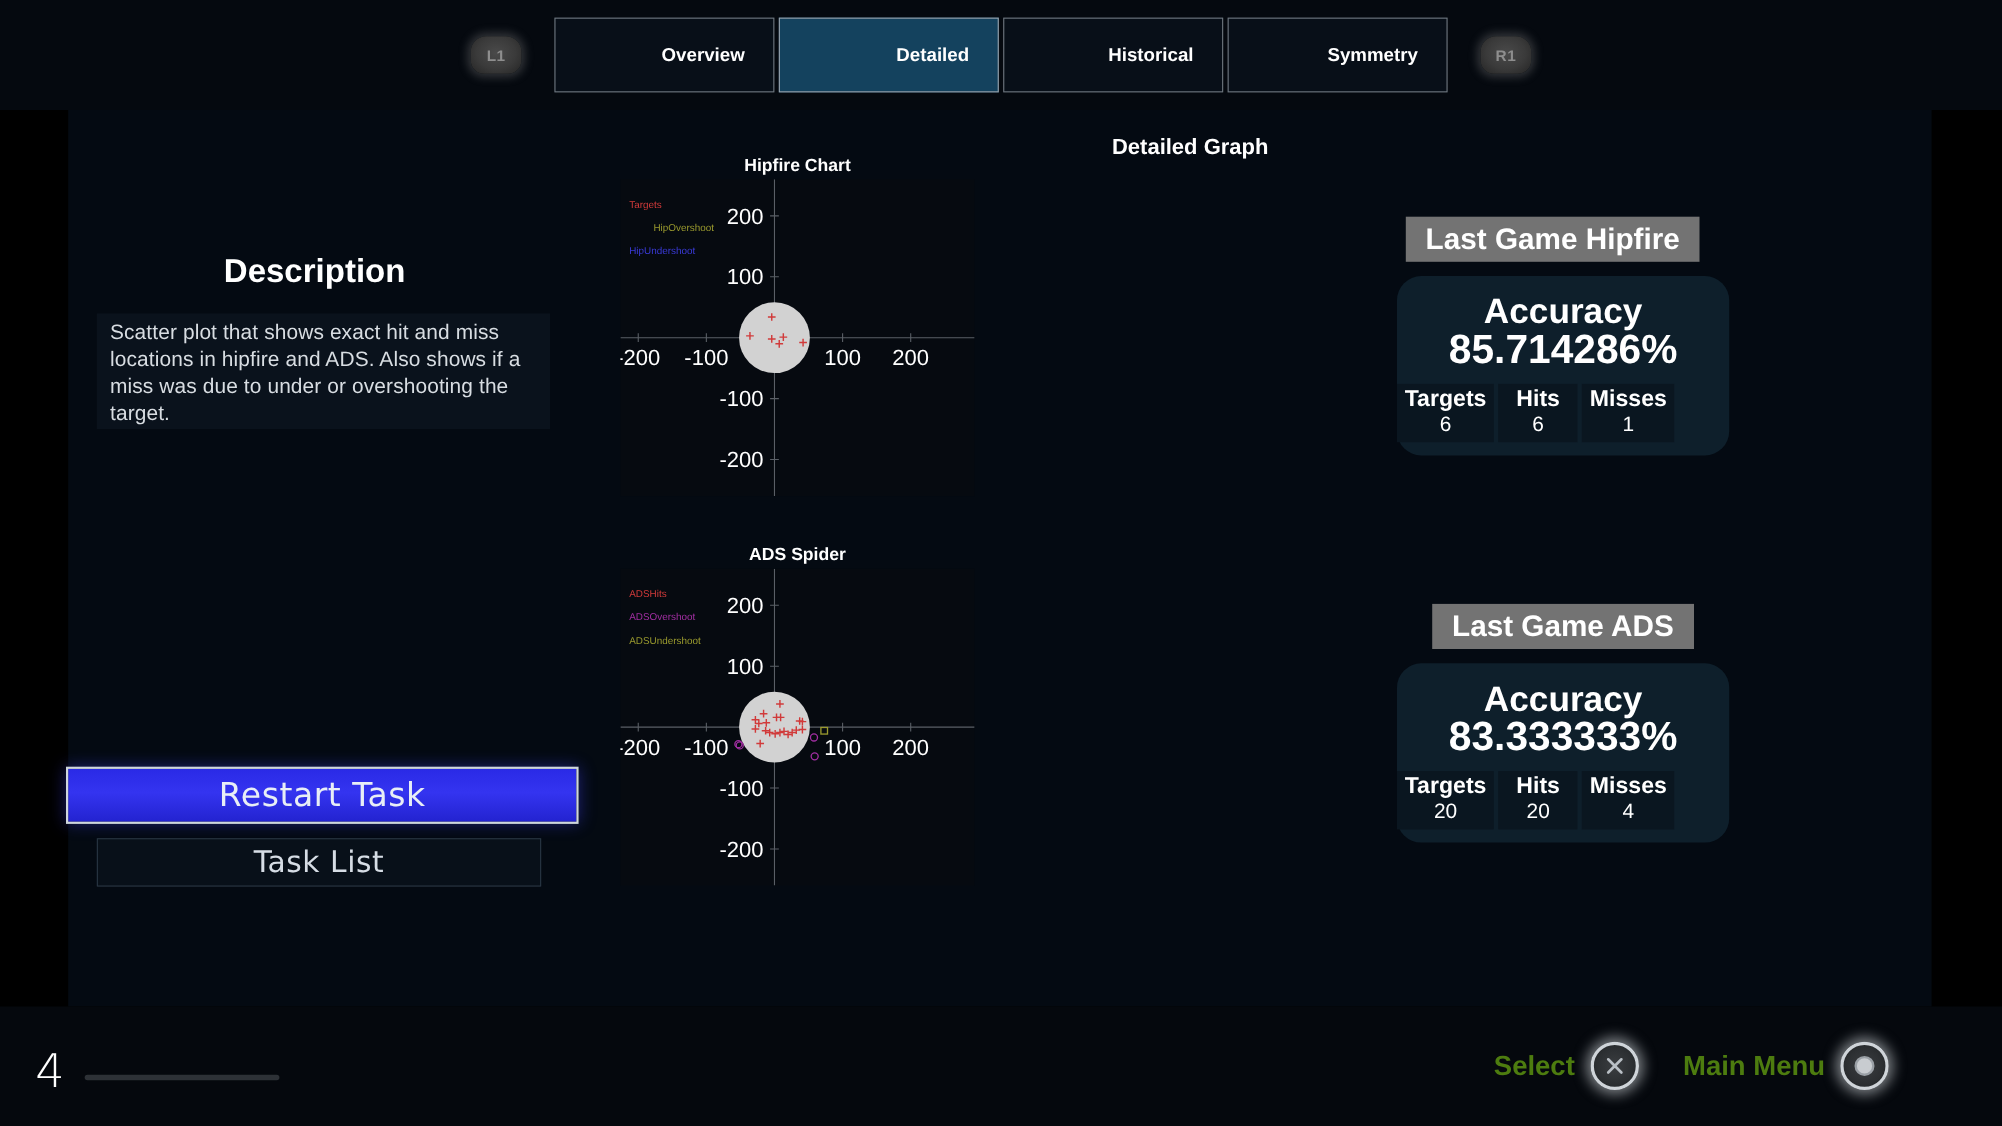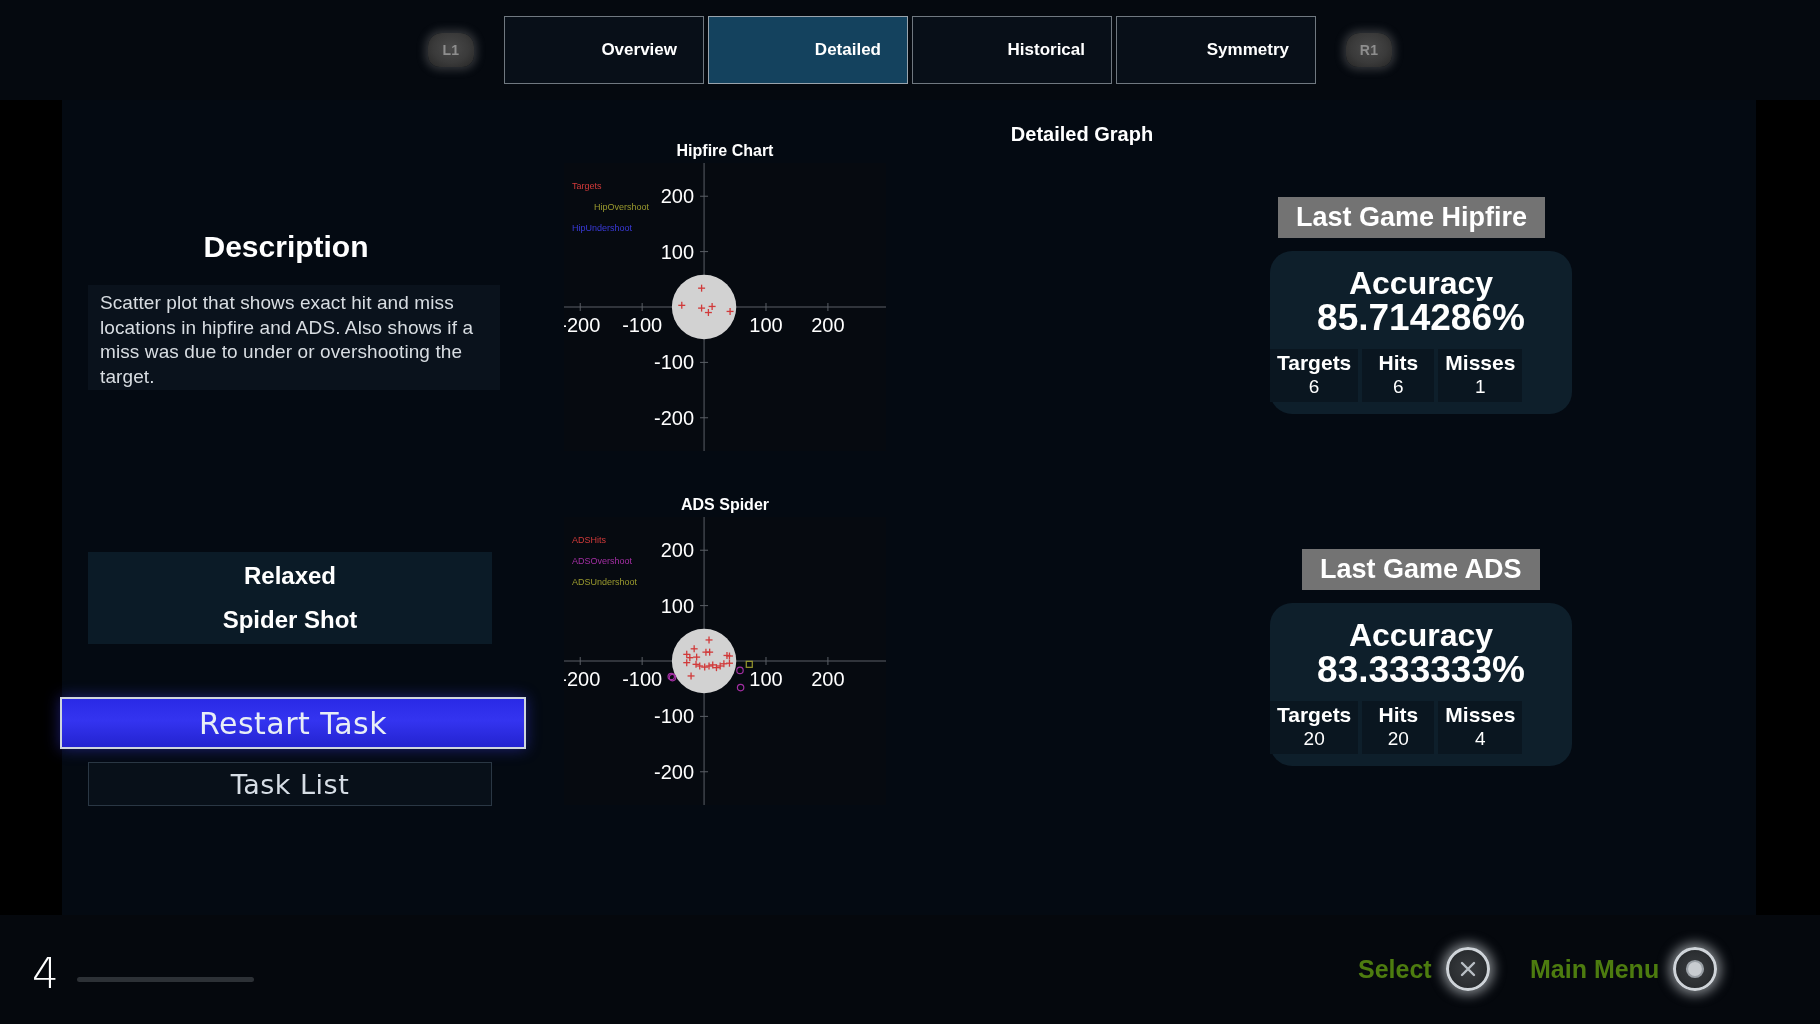--- a/index.html
+++ b/index.html
@@ -303,24 +303,20 @@
     <div id="left-col">
 
       <div id="desc-heading">
         <span>Description</span>
       </div>
 
       <div id="desc-box">
         <div id="desc-text">Scatter plot that shows exact hit and miss locations in hipfire and ADS. Also shows if a miss was due to under or overshooting the target.</div>
       </div>
 
-      <div id="task-info-box">
-        <div class="line">Relaxed</div>
-        <div class="line">Spider Shot</div>
-      </div>
 
       <div id="restart-btn">
         <span>Restart Task</span>
       </div>
 
       <div id="tasklist-btn">
         <span>Task List</span>
       </div>
     </div>
 

